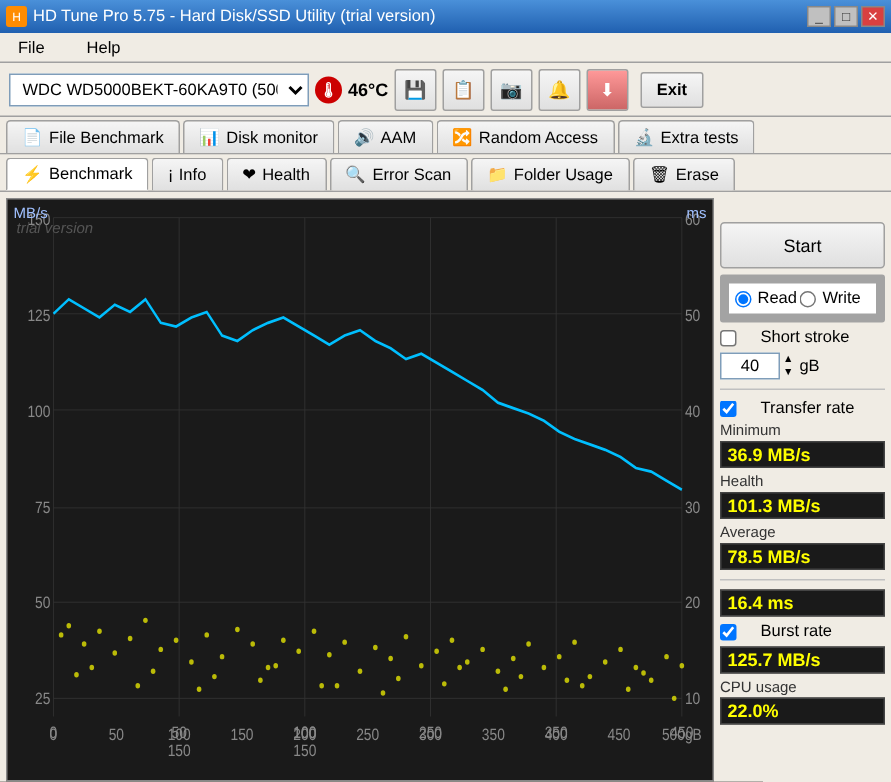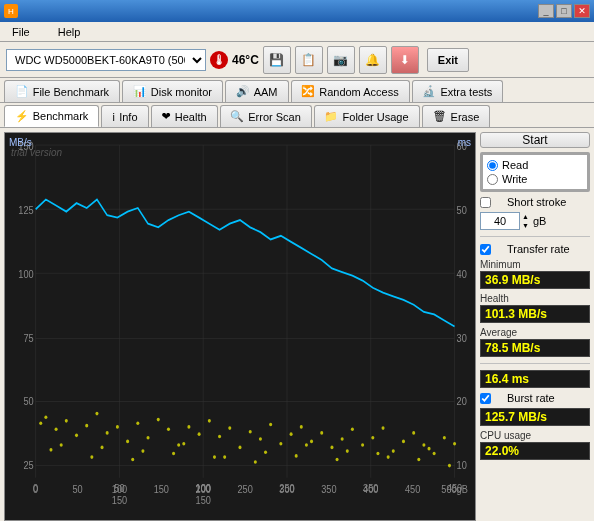--- a/index.html
+++ b/index.html
@@ -43,22 +43,22 @@
     .main-content { display: flex; background: #f0ece4; padding: 4px; gap: 4px; height: calc(521px - 22px - 20px - 36px - 46px); }
 
     
     .chart-area { flex: 1; background: #1a1a1a; position: relative; border: 1px solid #888; }
     .chart-label-mb { position: absolute; top: 4px; left: 4px; color: #a0c0ff; font-size: 10px; }
     .chart-label-ms { position: absolute; top: 4px; right: 4px; color: #a0c0ff; font-size: 10px; }
     .chart-watermark { position: absolute; top: 14px; left: 6px; color: #555; font-size: 10px; font-style: italic; }
 
     
     .right-panel { width: 110px; display: flex; flex-direction: column; gap: 4px; }
-    .start-btn { width: 100%; height: 16px; background: linear-gradient(to bottom, #f5f5f5, #e0e0e0); border: 1px solid #a0a0a0; cursor: pointer; font-size: 12px; border-radius: 3px; }
-    .radio-group { display: flex; flex-direction: column; gap: 2px; padding: 4px; background: white; border: 3px solid #a3a3a3; border-radius: 2px; }
+    .start-btn { width: 100%; height: 31px; background: linear-gradient(to bottom, #f5f5f5, #e0e0e0); border: 1px solid #a0a0a0; cursor: pointer; font-size: 12px; border-radius: 3px; margin-top: 16px; }
+    .radio-group { display: flex; flex-direction: row; gap: 2px; padding: 4px; background: white; border: 6px solid #a3a3a3; border-radius: 2px; }
     .radio-item { display: flex; align-items: center; gap: 4px; font-size: 11px; }
     .radio-input { width: 11px; height: 11px; }
     .checkbox-group { display: flex; flex-direction: column; gap: 4px; }
     .checkbox-item { display: flex; align-items: flex-end; gap: 16px; font-size: 11px; }
     .checkbox-input { width: 11px; height: 11px; }
     .spinbox { display: flex; align-items: center; gap: 2px; }
     .spinbox input { width: 40px; height: 18px; border: 1px solid #7f9db9; font-size: 11px; text-align: center; }
 
     .stat-block { display: flex; flex-direction: column; gap: 1px; }
     .stat-label { font-size: 10px; color: #333; }
@@ -68,20 +68,21 @@
     .chart-svg { width: 100%; height: 100%; }
 
     .section-divider { height: 1px; background: #c0c0c0; margin: 2px 0; }
   </style>
 </head>
 <body>
 
 <div class="title-bar">
   <div class="title-bar-left">
     <div class="title-icon">H</div>
+    <span>HD Tune Pro 5.75 - Hard Disk/SSD Utility (trial version)</span>
   </div>
   <div class="title-controls">
     <div class="title-btn">_</div>
     <div class="title-btn">□</div>
     <div class="title-btn close">✕</div>
   </div>
 </div>
 
 <div class="menu-bar">
   <div class="menu-item">File</div>

